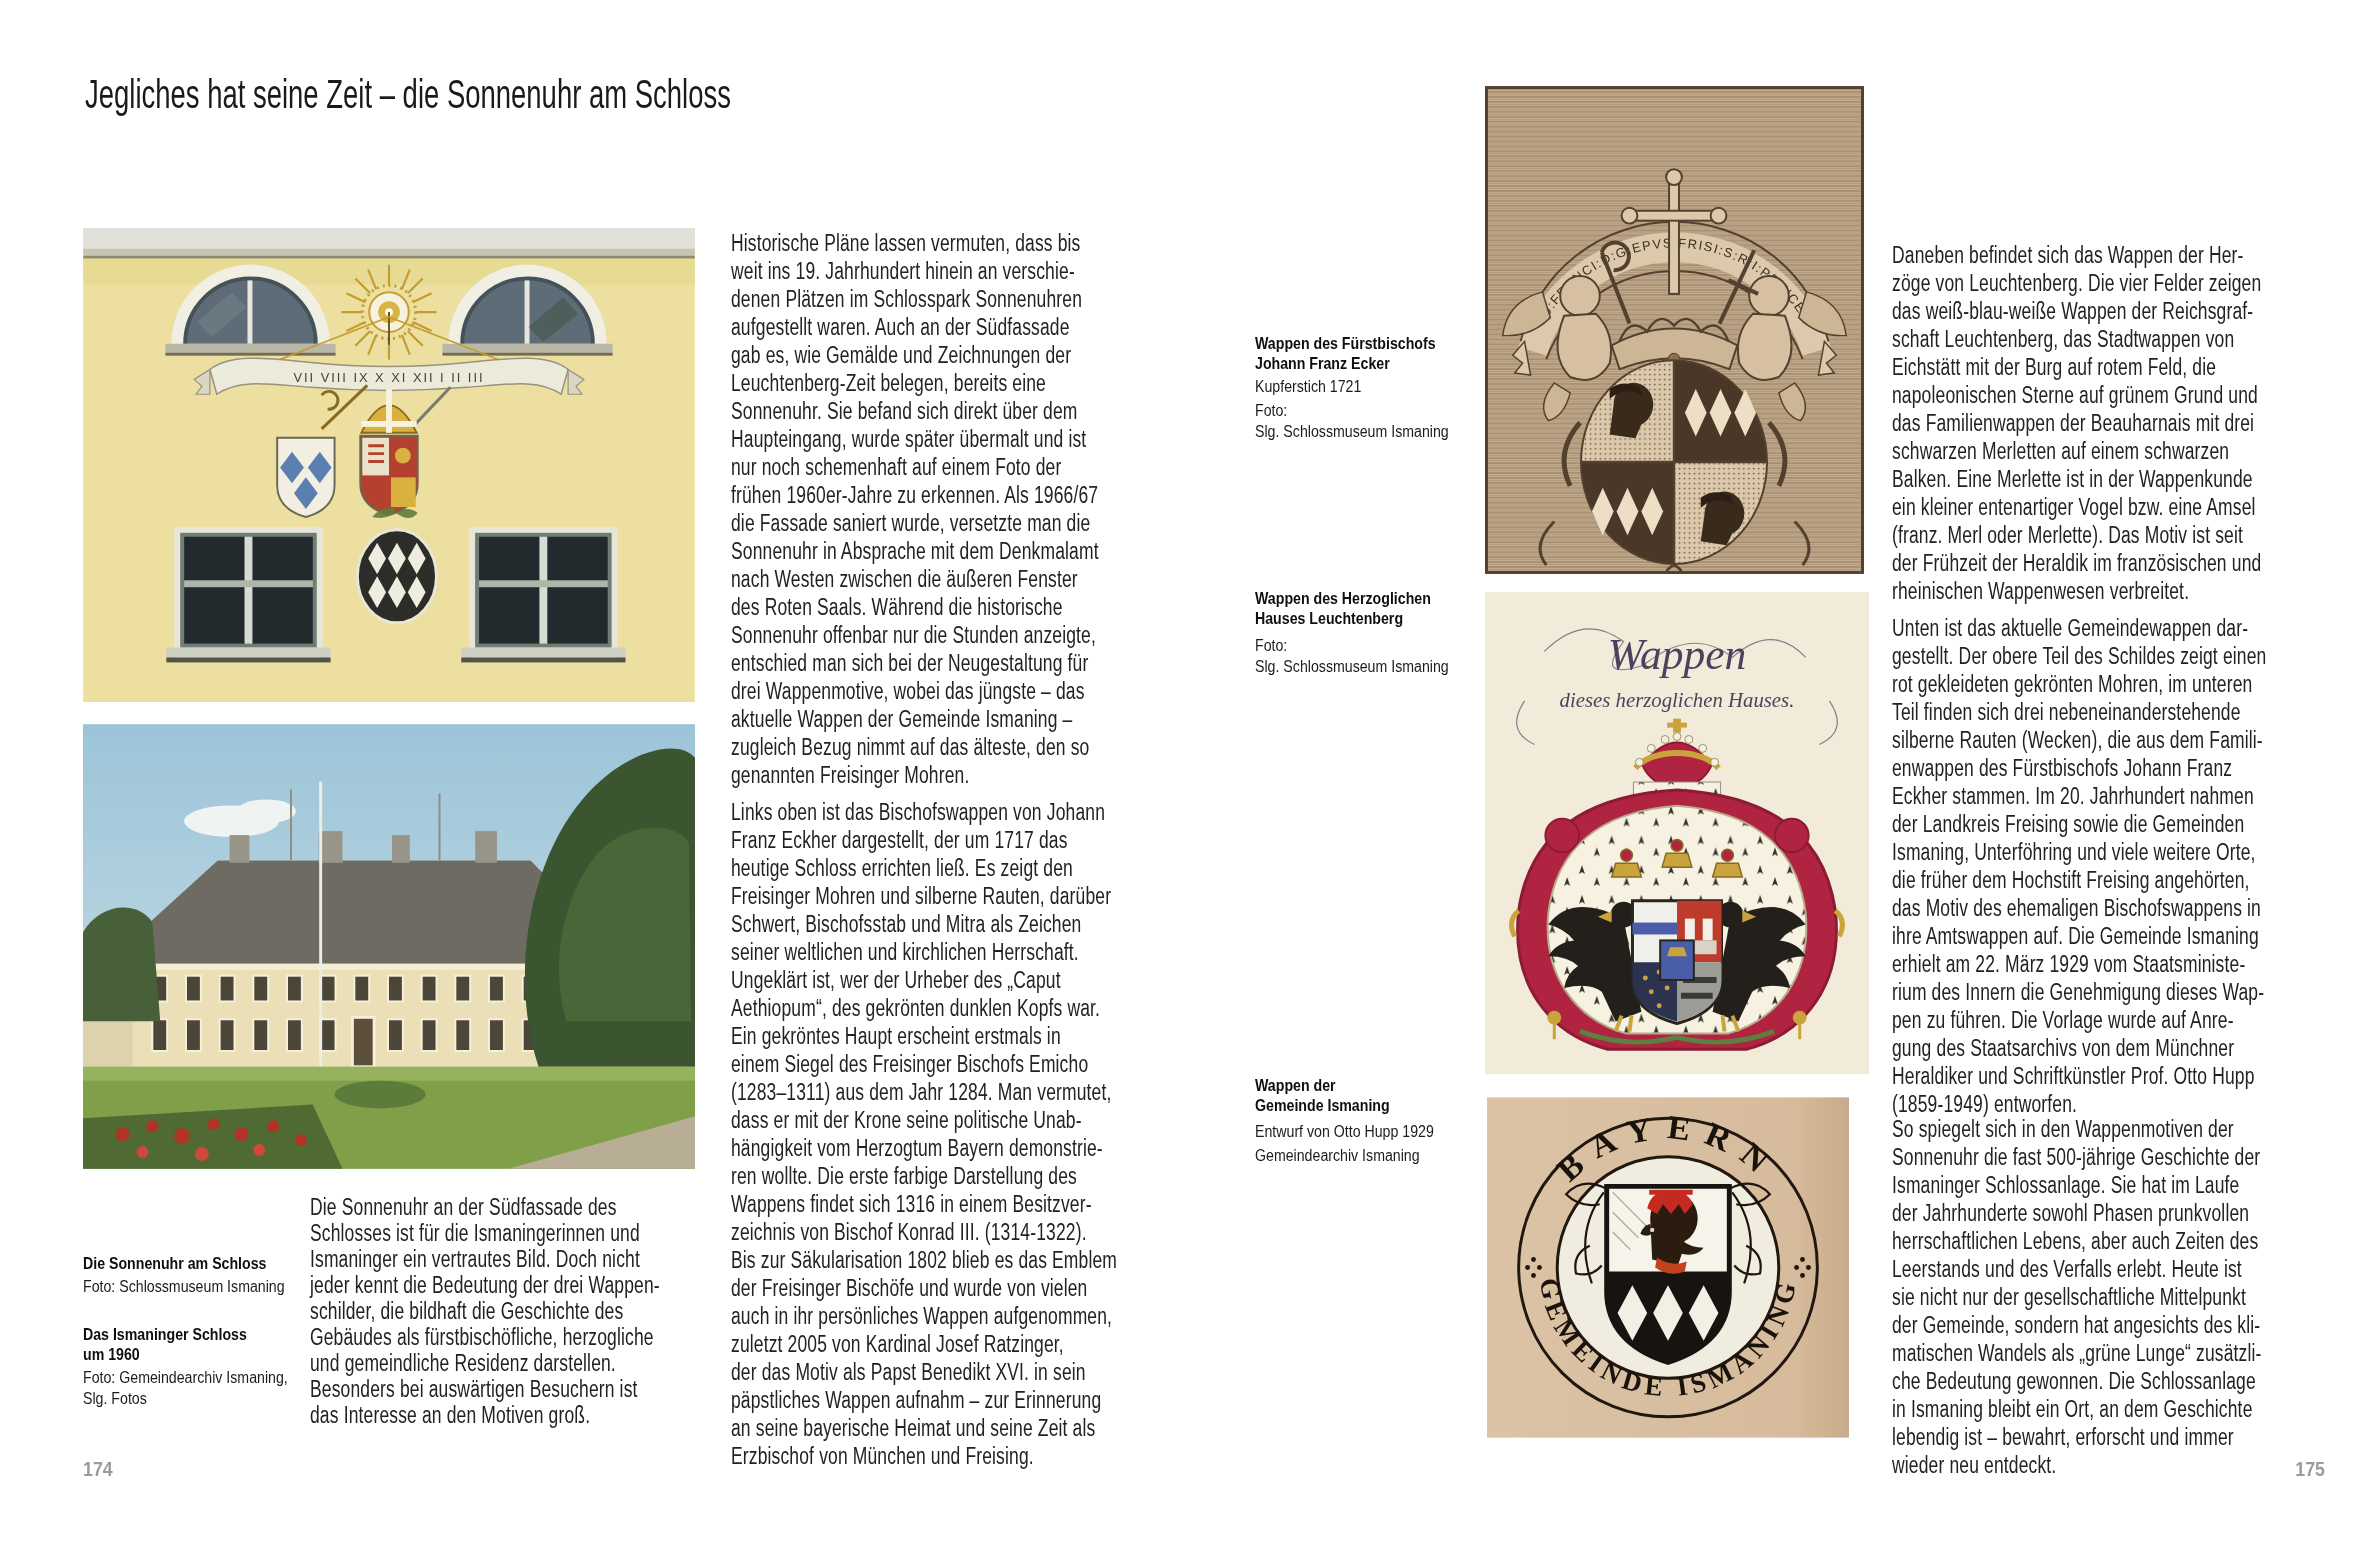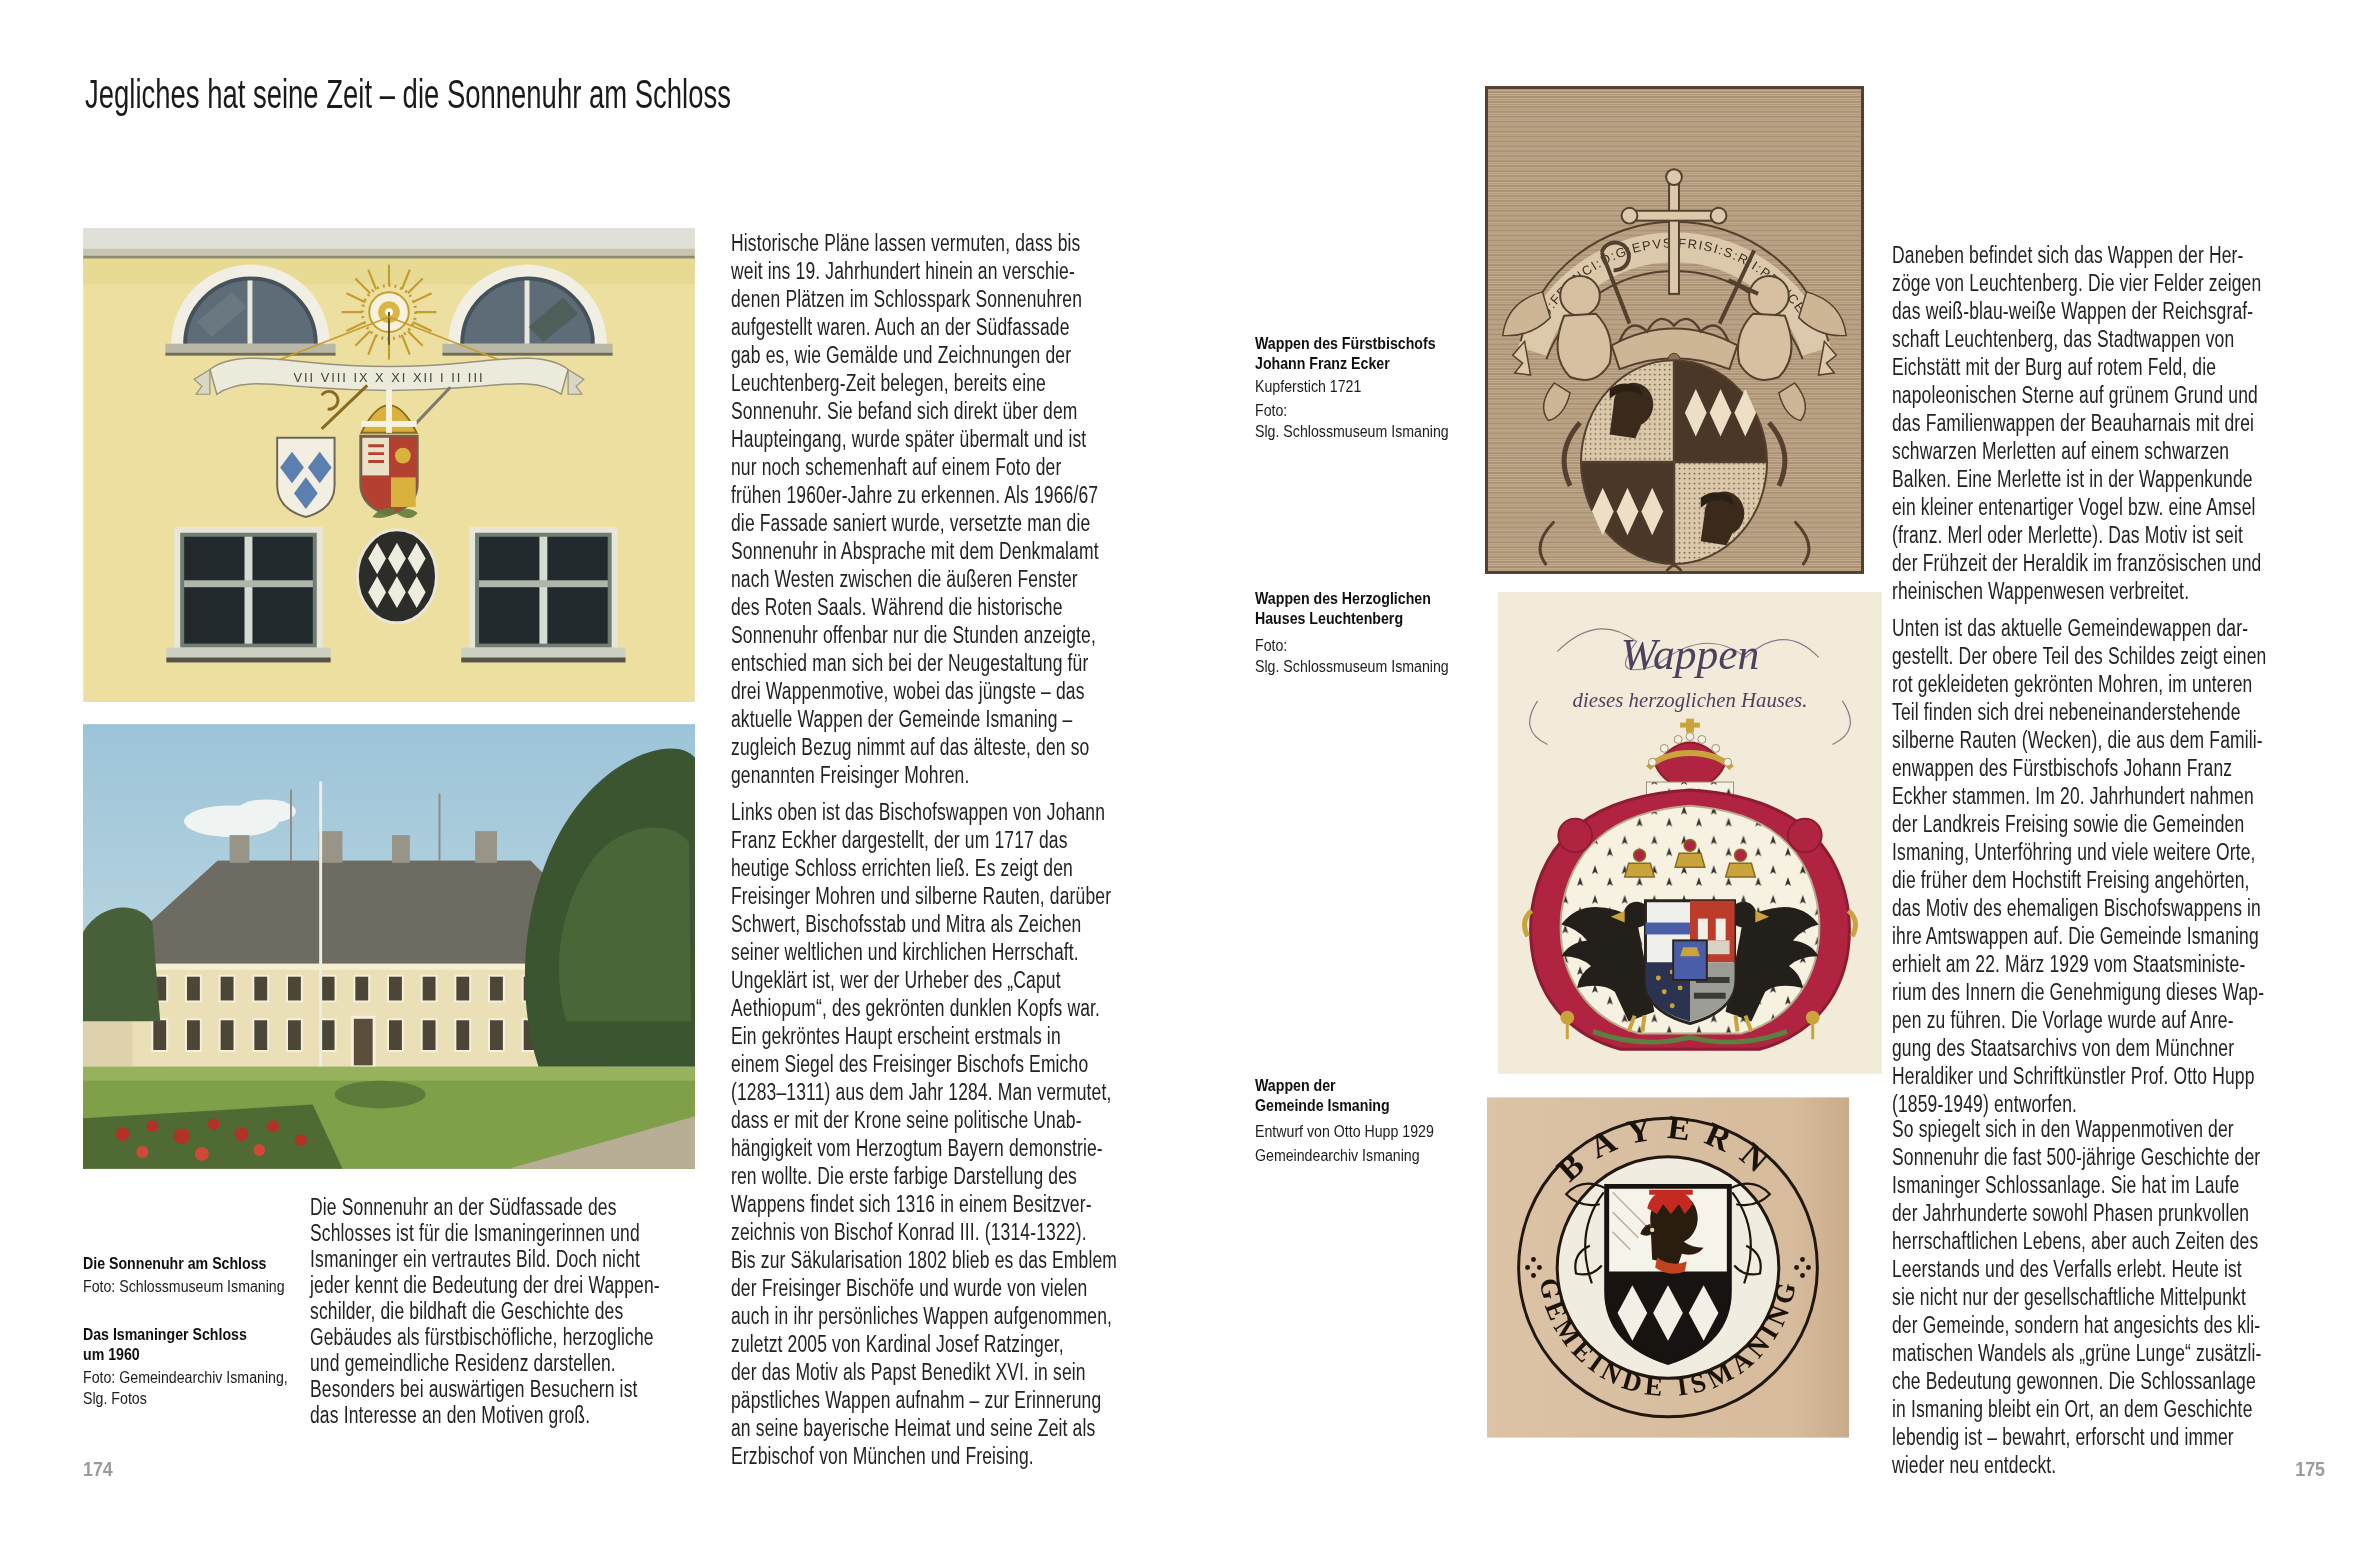--- a/index.html
+++ b/index.html
@@ -375,21 +375,21 @@
           <path d="M126,316 q16,-14 34,-2 l-4,-10 q-16,-8 -30,2 Z" fill="#2c1f14"></path>
           <path d="M222,432 a20,22 0 1 1 28,20 l-6,12 -26,-4 Z"></path>
           <path d="M218,426 q16,-14 34,-2 l-4,-10 q-16,-8 -30,2 Z" fill="#2c1f14"></path>
         </g>
         <path d="M96,340 q-26,30 -10,64 M287,340 q26,30 10,64" fill="none" stroke="#54402e" stroke-width="5"></path>
       </g>
       <path d="M70,440 q-24,24 -8,44 M313,440 q24,24 8,44 M191,484 q-14,8 0,8 q14,0 0,-8" fill="none" stroke="#54402e" stroke-width="3"></path>
     </svg>
   </div>
 
-  <div class="abs" style="left:1485px;top:592px;width:384px;height:482px;margin-left:13px;">
+  <div class="abs" style="left:1485px;top:592px;width:384px;height:482px;">
     <svg width="384" height="482" viewBox="0 0 388 487">
       <defs>
         <pattern id="ermine" width="30" height="30" patternUnits="userSpaceOnUse">
           <rect width="30" height="30" fill="#f6f1e1"></rect>
           <path d="M8,6 l3,9 -3,-2 -3,2 Z M23,18 l3,9 -3,-2 -3,2 Z" fill="#35302a"></path>
         </pattern>
       </defs>
       <rect width="388" height="487" fill="#f2ebd9"></rect>
 
       <g>

